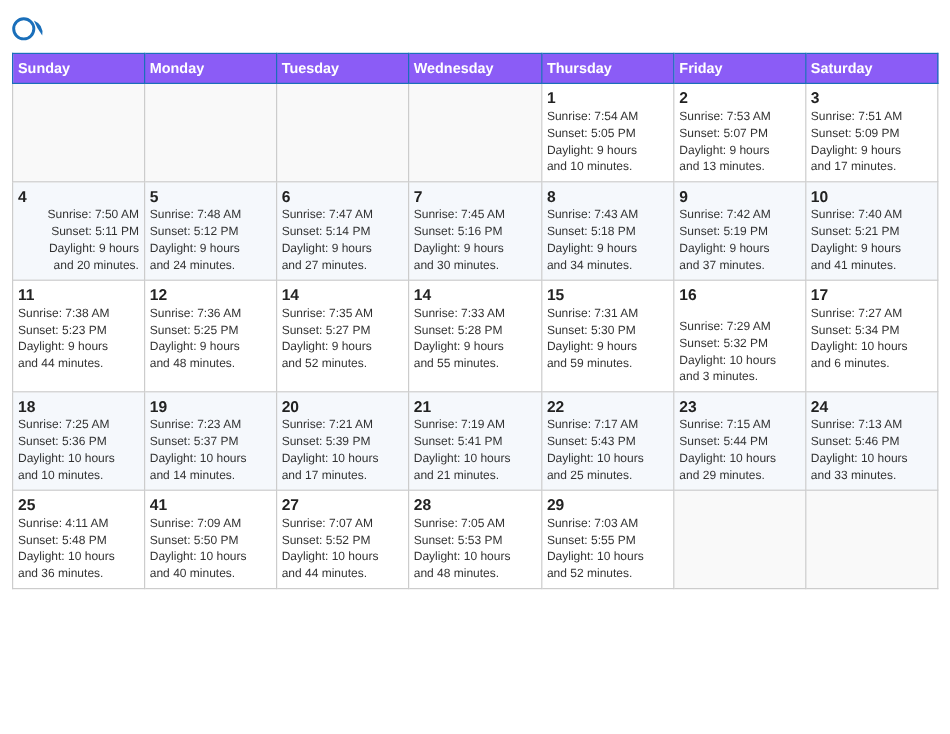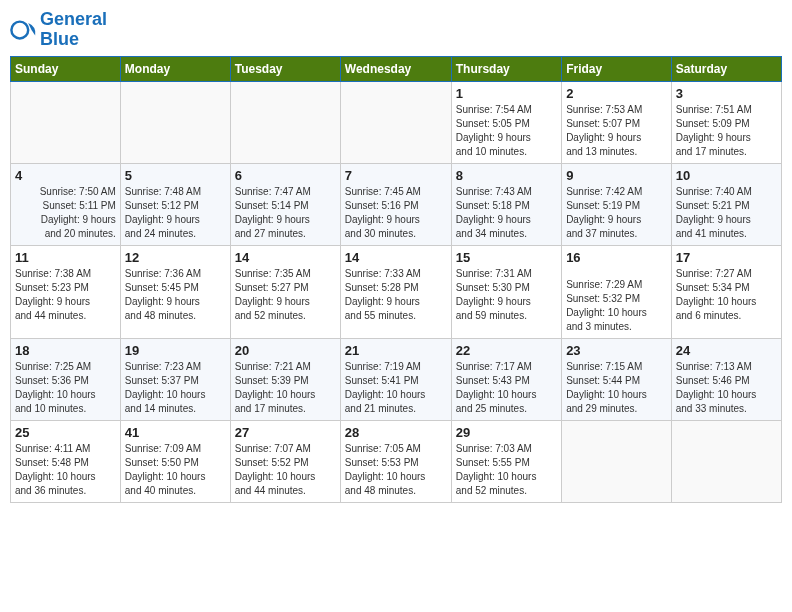--- a/index.html
+++ b/index.html
@@ -45,21 +45,21 @@
     .subtitle {
       font-size: 16px;
       color: #555;
     }
     table {
       width: 100%;
       border-collapse: collapse;
       font-size: 11px;
     }
     thead tr th {
-      background-color: #4d7c0f;
+      background-color: #8b5cf6;
       color: #fff;
       padding: 5px 4px;
       text-align: left;
       font-size: 12px;
       font-weight: bold;
       border: 1px solid #1a6fba;
     }
     tbody tr td {
       border: 1px solid #ccc;
       vertical-align: top;
@@ -89,24 +89,20 @@
   </style>
 </head>
 <body>
 
 <div class="header">
   <div class="logo">
     <svg class="logo-icon" viewBox="0 0 40 40" xmlns="http://www.w3.org/2000/svg">
       <circle cx="14" cy="20" r="12" fill="none" stroke="#1a6fba" stroke-width="3.5"></circle>
       <path d="M26 10 Q38 15 36 28 Q30 20 26 10Z" fill="#1a6fba"></path>
     </svg>
-    <div class="logo-text">
-      <div><span>General</span></div>
-      <div><span style="color:#1a6fba">Blue</span></div>
-    </div>
   </div>
   <div class="title-block">
     <div class="main-title"></div>
     <div class="subtitle"></div>
   </div>
 </div>
 
 <table>
   <thead>
     <tr>
@@ -202,21 +198,21 @@
         <td>
           <span class="day-num">11</span>
           <div class="day-info" style="white-space: pre-line;">Sunrise: 7:38 AM
 Sunset: 5:23 PM
 Daylight: 9 hours
 and 44 minutes.</div>
         </td>
         <td>
           <span class="day-num">12</span>
           <div class="day-info" style="white-space: pre-line;">Sunrise: 7:36 AM
-Sunset: 5:45 PM
+Sunset: 5:25 PM
 Daylight: 9 hours
 and 48 minutes.</div>
         </td>
         <td>
           <span class="day-num">14</span>
           <div class="day-info" style="white-space: pre-line;">Sunrise: 7:35 AM
 Sunset: 5:27 PM
 Daylight: 9 hours
 and 52 minutes.</div>
         </td>

